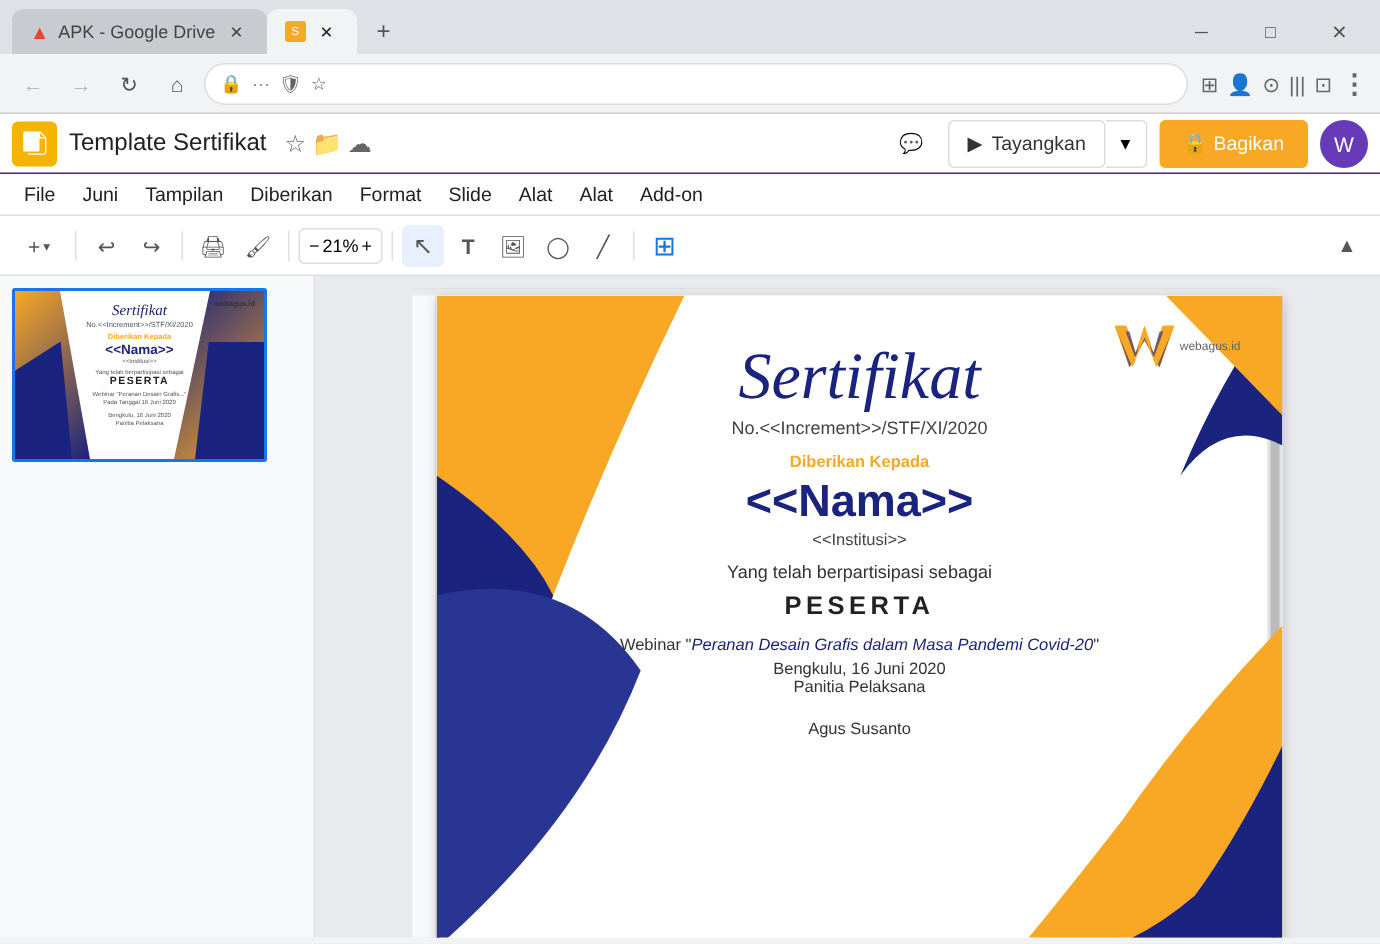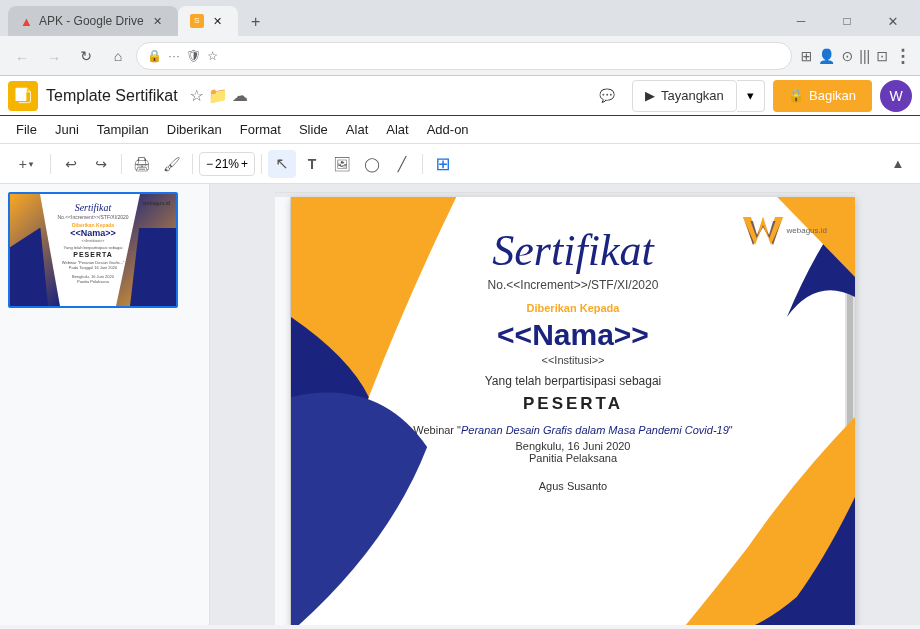--- a/index.html
+++ b/index.html
@@ -271,21 +271,21 @@
             </div>
 
             <div style="font-family:'Times New Roman',serif;font-style:italic;font-size:44px;color:#1a237e;margin-bottom:2px;">Sertifikat</div>
             <div style="font-size:12px;color:#444;margin-bottom:10px;">No.&lt;&lt;Increment&gt;&gt;/STF/XI/2020</div>
             <div style="font-size:11px;color:#F9A825;font-weight:bold;margin-bottom:4px;">Diberikan Kepada</div>
             <div style="font-size:30px;color:#1a237e;font-weight:bold;margin-bottom:2px;">&lt;&lt;Nama&gt;&gt;</div>
             <div style="font-size:11px;color:#444;margin-bottom:8px;">&lt;&lt;Institusi&gt;&gt;</div>
             <div style="font-size:12px;color:#333;margin-bottom:6px;">Yang telah berpartisipasi sebagai</div>
             <div style="font-size:17px;color:#222;font-weight:bold;letter-spacing:3px;margin-bottom:10px;">PESERTA</div>
             <div style="font-size:11px;color:#333;margin-bottom:4px;text-align:center;">
-              <span>Webinar "</span><em><span style="color:#1a237e;font-style:italic;">Peranan Desain Grafis dalam Masa Pandemi Covid-19</span></em><span>"</span>
+              <span>Webinar "</span><em><span style="color:#1a237e;font-style:italic;">Peranan Desain Grafis dalam Masa Pandemi Covid-20</span></em><span>"</span>
             </div>
             <div style="font-size:11px;color:#333;text-align:center;">Bengkulu, 16 Juni 2020</div>
             <div style="font-size:11px;color:#333;text-align:center;">Panitia Pelaksana</div>
             <div style="font-size:11px;color:#333;text-align:center;margin-top:16px;">Agus Susanto</div>
           </div>
         </div>
 
         <div style="position:absolute;right:0;top:0;width:10px;height:100%;background:#e0e0e0;display:flex;flex-direction:column;align-items:center;">
           <div style="font-size:7px;color:#666;padding:2px 0;cursor:pointer;">▲</div>
           <div style="flex:1;width:6px;background:#bbb;border-radius:3px;margin:2px 0;position:relative;">

